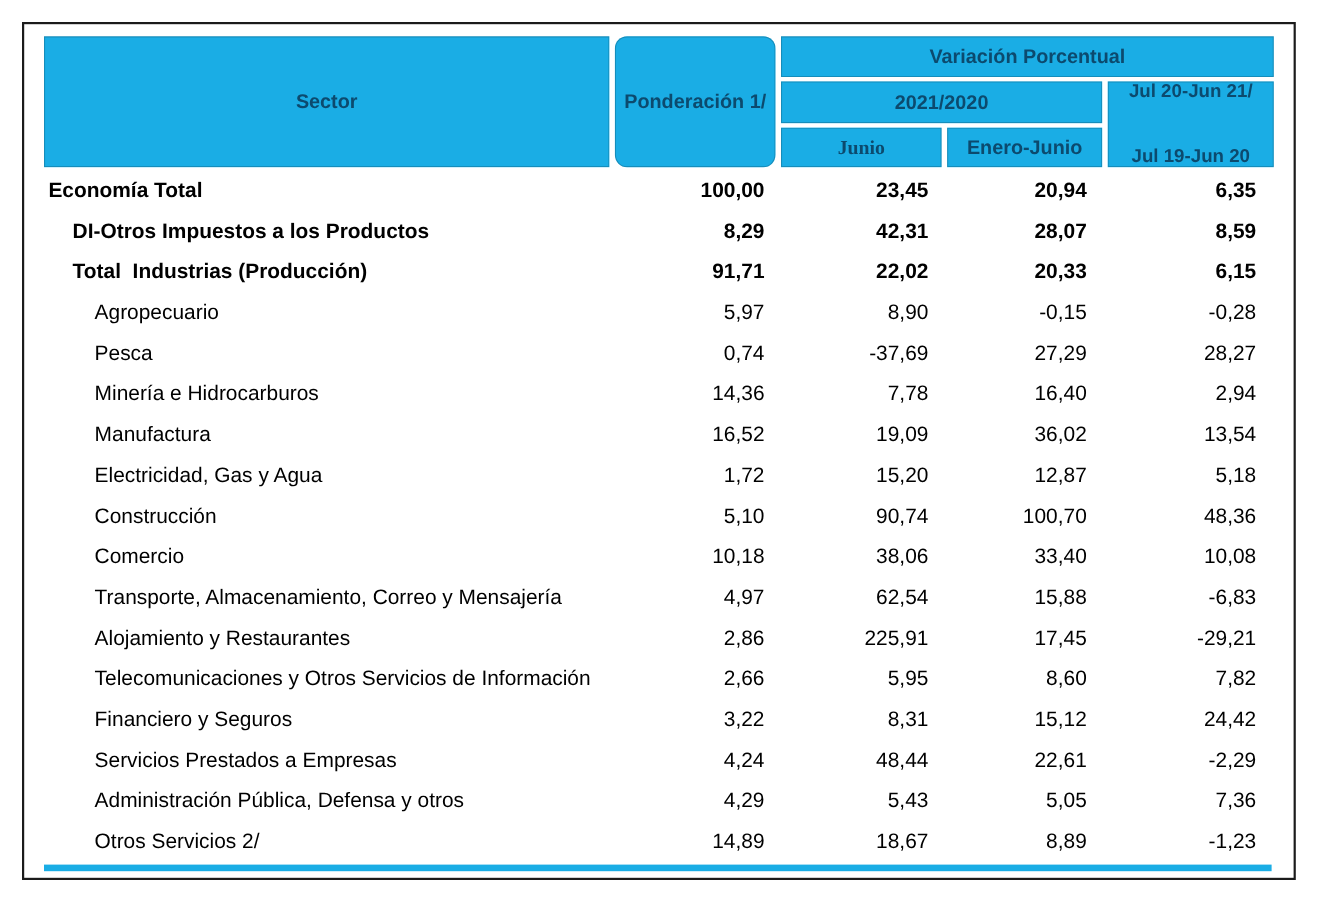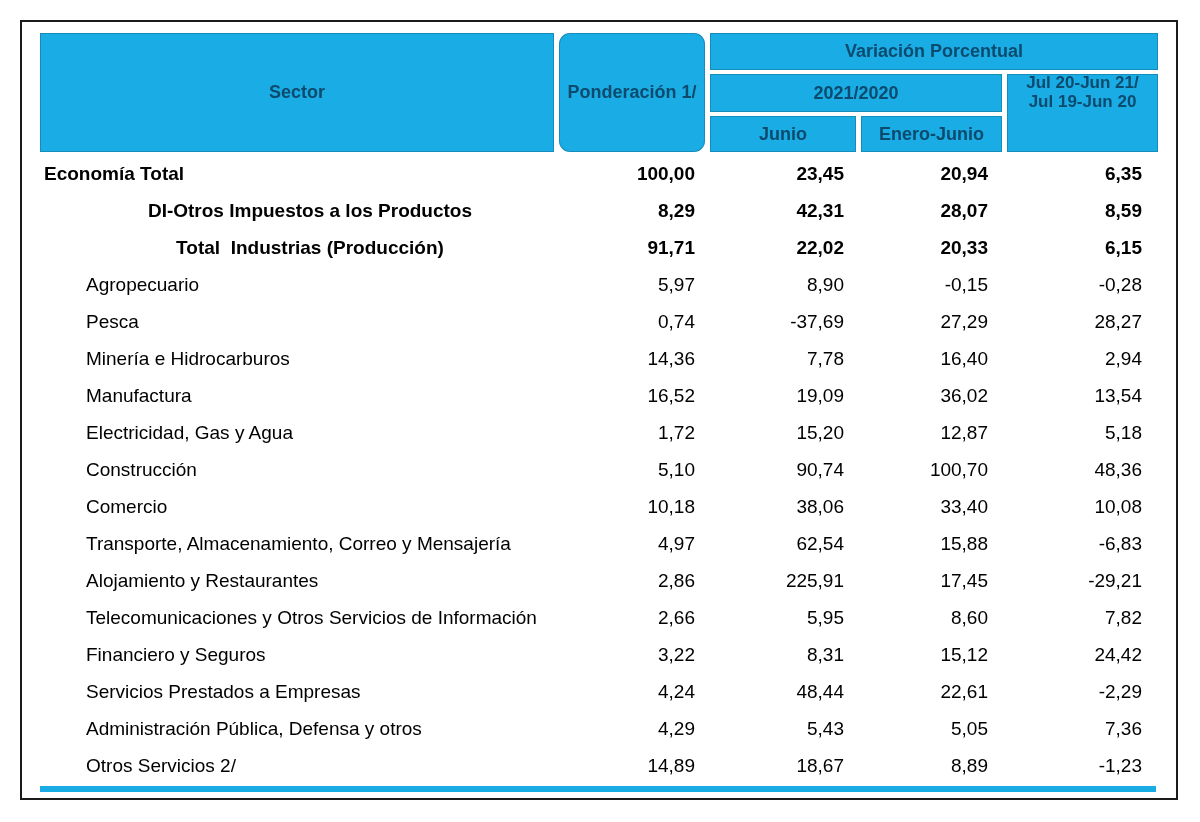--- a/index.html
+++ b/index.html
@@ -46,40 +46,40 @@
     text-align: center;
     box-shadow: inset 0 0 0 1px rgba(0,0,0,0.18);
   }
   .h-sector { grid-column: 1; grid-row: 1 / 4; }
   .h-pond   { grid-column: 2; grid-row: 1 / 4; border-radius: 11px; }
   .h-var    { grid-column: 3 / 6; grid-row: 1; }
   .h-2021   { grid-column: 3 / 5; grid-row: 2; }
   .h-jul    {
     grid-column: 5; grid-row: 2 / 4;
     flex-direction: column;
-    justify-content: flex-start;
+    justify-content: space-between;
     font-size: 17px;
     line-height: 1.1;
   }
-  .h-junio  { grid-column: 3; grid-row: 3; }
+  .h-junio  { grid-column: 3; grid-row: 3; font-family: Liberation Serif, serif; }
   .h-enero  { grid-column: 4; grid-row: 3; }
 
   .tbody { margin-top: 3px; }
   .row {
     display: grid;
     grid-template-columns: 514px 146px 146px 141px 151px;
     column-gap: 3px;
     height: 37px;
     align-items: center;
     font-size: 19px;
   }
   .row.bold { font-weight: bold; }
   .cell-label { white-space: pre; overflow: hidden; }
   .ind-0 { padding-left: 4px; }
-  .ind-1 { padding-left: 26px; text-align: center; }
+  .ind-1 { padding-left: 26px; }
   .ind-2 { padding-left: 46px; }
   .num { text-align: right; padding-right: 8px; font-variant-numeric: tabular-nums; }
 
   .bottom-bar {
     margin-top: 2px;
     width: 1116px;
     height: 6px;
     background: #1aade5;
   }
 </style>

